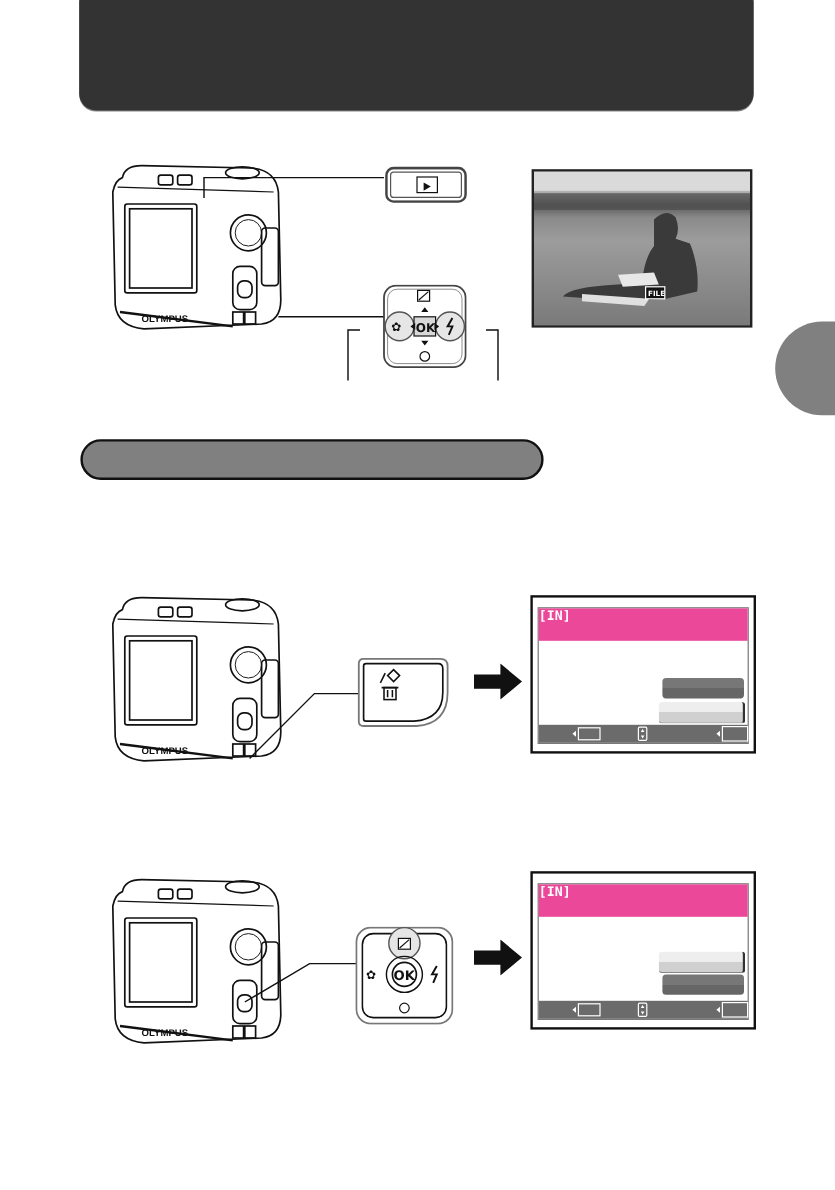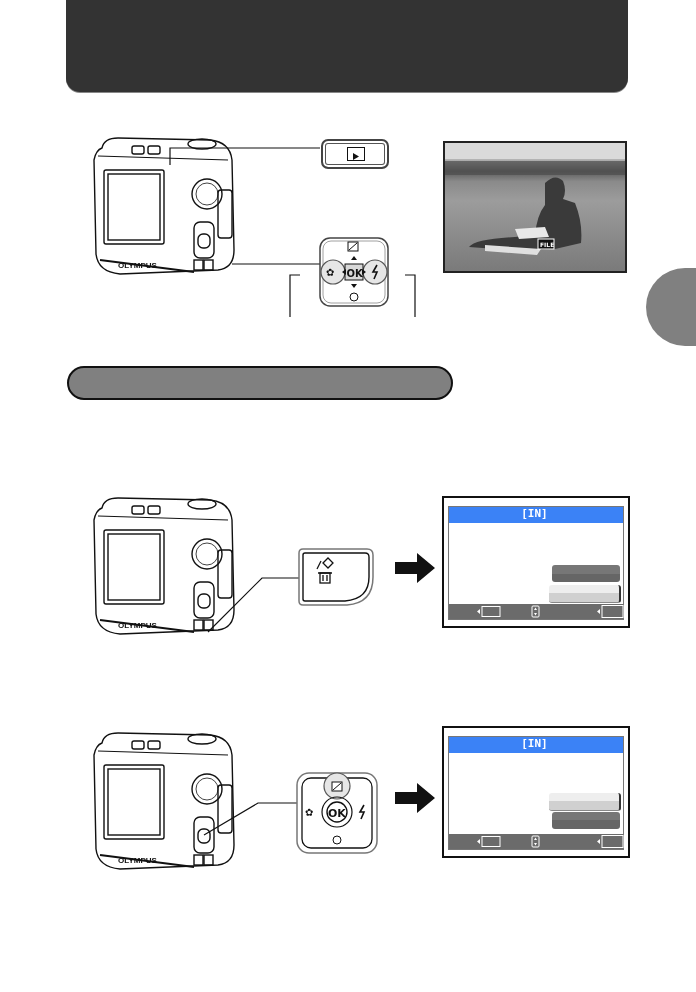--- a/index.html
+++ b/index.html
@@ -5,21 +5,21 @@
   html,body{margin:0;padding:0;background:#ffffff;}
   body{width:696px;height:992px;position:relative;overflow:hidden;font-family:"Liberation Sans",sans-serif;}
   .abs{position:absolute;}
   .banner{left:66px;top:0;width:562px;height:92px;background:#333333;border-radius:0 0 14px 14px;box-shadow:0 1px 0 #888;}
   .side-tab{left:646px;top:268px;width:50px;height:78px;background:#808080;border-radius:40px 0 0 40px;}
   .section-pill{left:67px;top:366px;width:386px;height:34px;background:#808080;border:2px solid #111;border-radius:18px;box-sizing:border-box;}
   .photo{left:443px;top:141px;width:184px;height:132px;border:2px solid #222;box-sizing:border-box;overflow:hidden;
     background:linear-gradient(180deg,#d8d8d8 0%,#bcbcbc 12%,#5a5a5a 22%,#8a8a8a 30%,#9c9c9c 45%,#7a7a7a 100%);}
   .lcd{width:188px;height:132px;border:2px solid #111;box-sizing:border-box;background:#fff;}
   .lcd-inner{position:absolute;left:4px;top:8px;right:4px;bottom:6px;border:1px solid #777;background:#fff;}
-  .lcd-title{position:absolute;left:0;right:0;top:0;height:16px;background:#3b82f6;color:#fff;font-family:"DejaVu Sans Mono",monospace;font-weight:bold;font-size:11px;line-height:13px;text-align:center;padding-right:3px;box-sizing:border-box;}
+  .lcd-title{position:absolute;left:0;right:0;top:0;height:27px;background:#ec4899;color:#fff;font-family:"DejaVu Sans Mono",monospace;font-weight:bold;font-size:11px;line-height:13px;text-align:left;padding-right:3px;box-sizing:border-box;}
   .lcd-foot{position:absolute;left:0;right:0;bottom:0;height:15px;background:#6b6b6b;}
   .opt{position:absolute;height:17px;border-radius:3px;}
   .opt-dark{background:linear-gradient(180deg,#777 0%,#777 50%,#666 50%,#666 100%);}
   .opt-light{background:linear-gradient(180deg,#eee 0%,#eee 50%,#d0d0d0 50%,#d0d0d0 100%);border-right:2px solid #333;border-bottom:1px solid #888;}
   .arrow{width:40px;height:30px;}
   .btn-play{left:321px;top:139px;width:68px;height:30px;border:2px solid #444;border-radius:7px;box-sizing:border-box;background:#fff;box-shadow:inset 0 0 0 2px #fff,inset 0 0 0 3px #555;}
   .btn-play .sq{position:absolute;left:24px;top:6px;width:18px;height:14px;border:1.5px solid #111;box-sizing:border-box;}
 </style>
 </head>
 <body>

